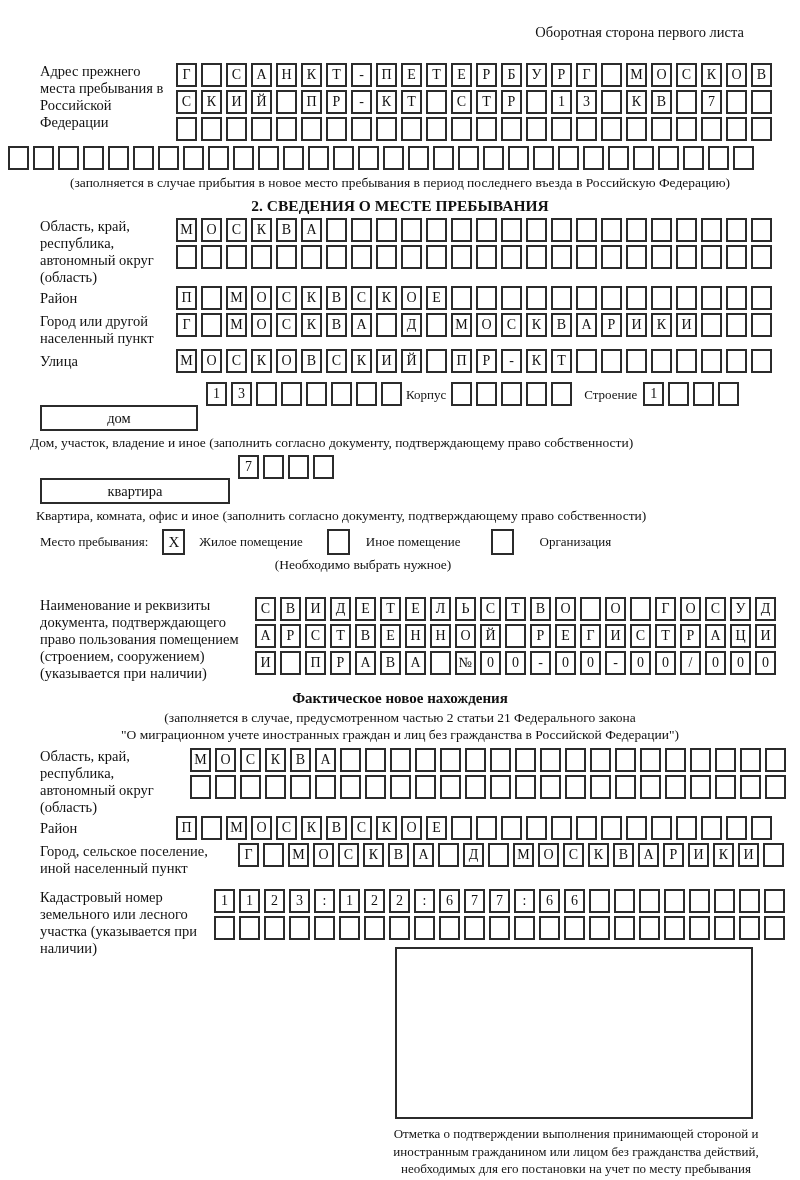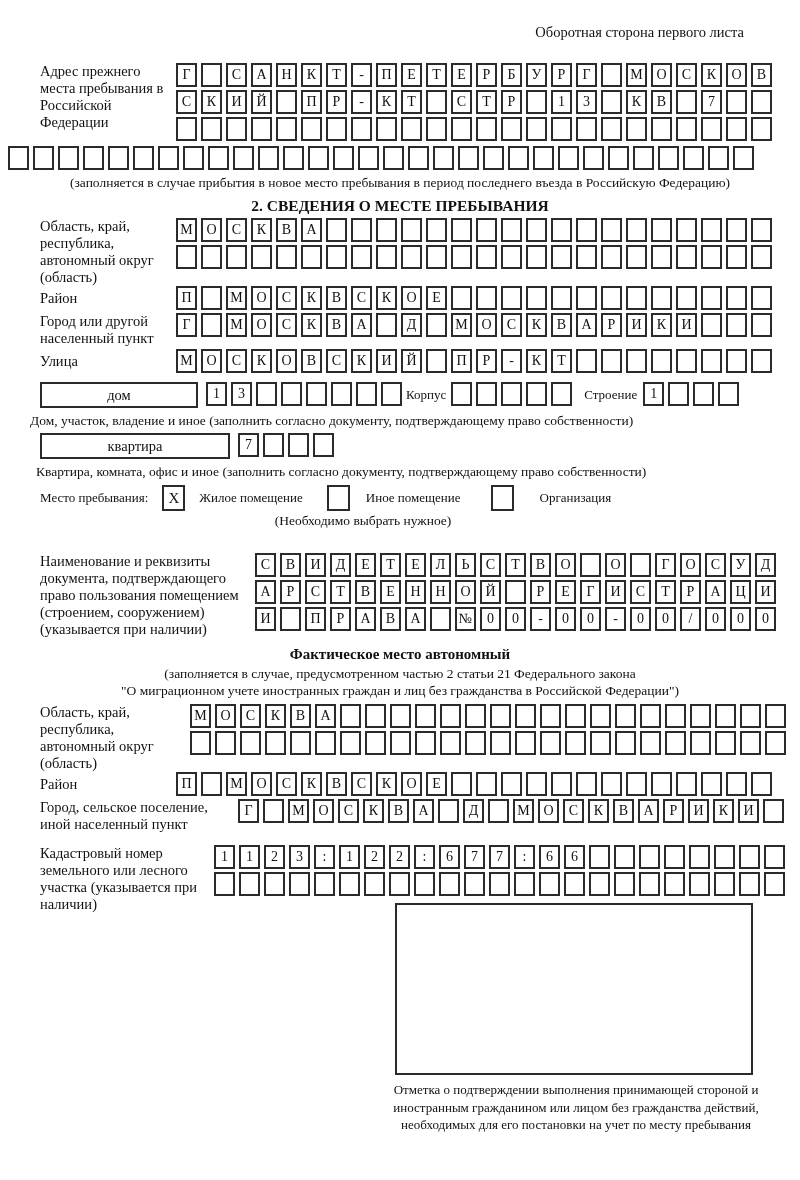--- a/index.html
+++ b/index.html
@@ -29,21 +29,21 @@
     border:2px solid #2b2b2b; display:inline-flex;
     align-items:center; justify-content:center;
     font-size:14px; line-height:1; background:#fff;
   }
   .caption { font-size:13.5px; line-height:17px; }
   .center { text-align:center; }
   .heading { font-size:15.5px; font-weight:bold; text-align:center; }
 
   .wide-box {
     height:26px; border:2px solid #2b2b2b; display:flex;
-    align-items:center; justify-content:center; font-size:14.5px; flex:0 0 auto;
+    align-items:center; justify-content:center; font-size:14.5px; flex:0 0 auto;margin-top:23px;
   }
   .inline-label { font-size:13px; line-height:26px; flex:0 0 auto; }
 
   .cb {
     flex:0 0 auto; width:23px; height:26px; border:2px solid #2b2b2b;
     display:inline-flex; align-items:center; justify-content:center; font-size:15px;
   }
 
   .stamp-box {
     width:358px; height:172px; border:2px solid #2b2b2b;
@@ -448,21 +448,21 @@
           <span class="cell">0</span>
           <span class="cell">0</span>
           <span class="cell">/</span>
           <span class="cell">0</span>
           <span class="cell">0</span>
           <span class="cell">0</span>
         </div>
     </div>
   </div>
 
-  <div class="heading" style="margin-top:8px; font-size:15px;">Фактическое место автономный</div>
+  <div class="heading" style="margin-top:8px; font-size:15px;">Фактическое новое нахождения</div>
   <div class="caption center" style="margin-top:2px;">(заполняется в случае, предусмотренном частью 2 статьи 21 Федерального закона</div>
   <div class="caption center">"О миграционном учете иностранных граждан и лиц без гражданства в Российской Федерации")</div>
 
   <div class="frow" style="margin-top:5px;">
     <div class="flabel ml32 w150">Область, край, республика, автономный округ (область)</div>
     <div class="cells-col">
       <div class="cells-row">
           <span class="cell">М</span>
           <span class="cell">О</span>
           <span class="cell">С</span>

